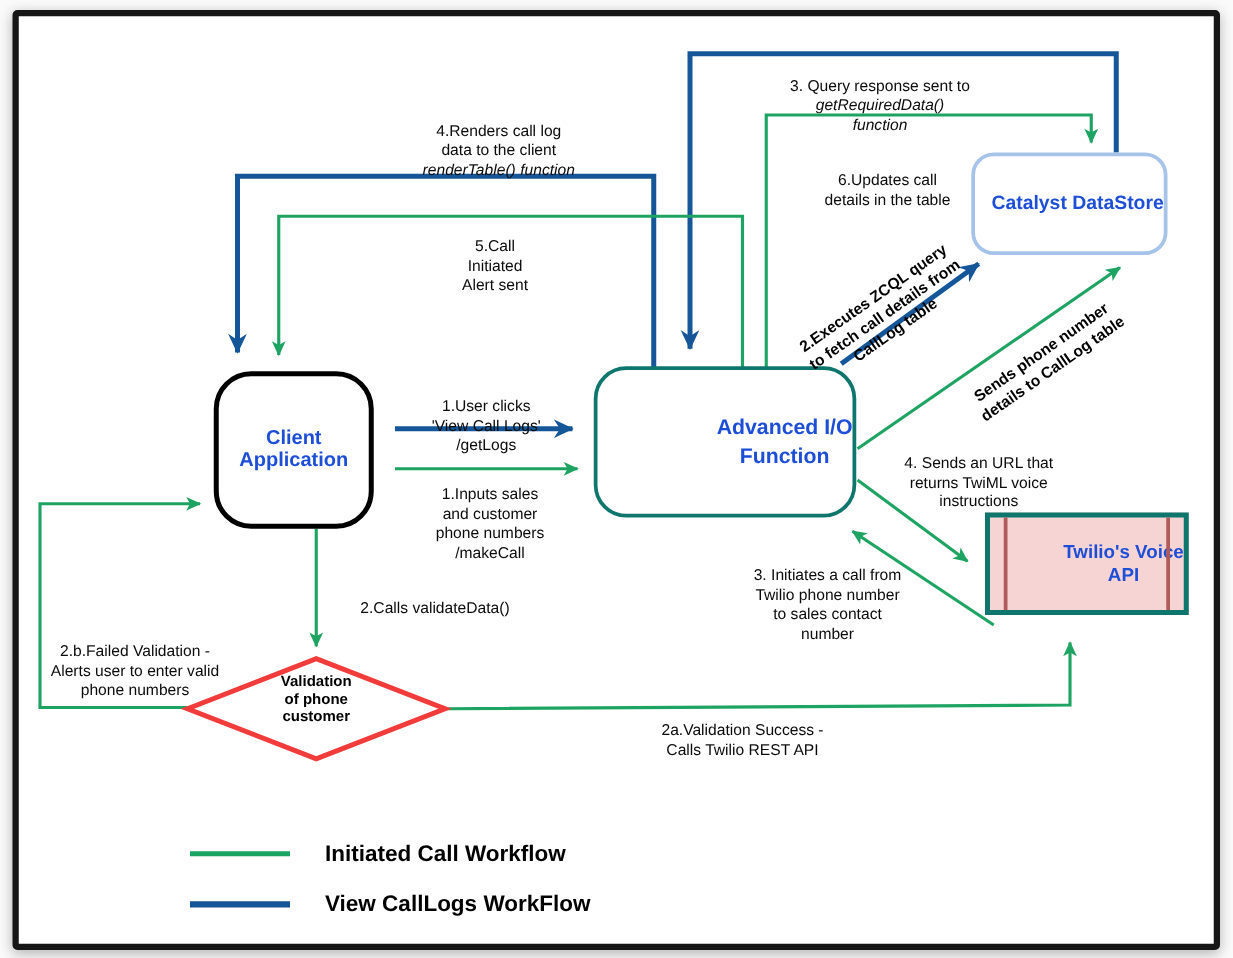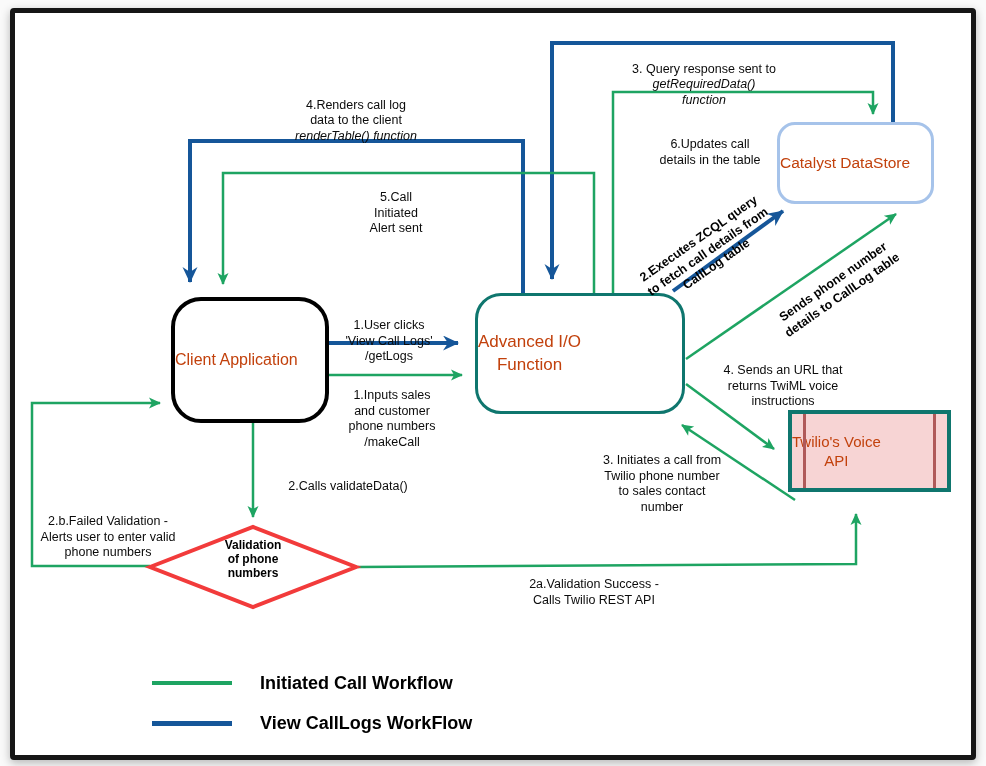--- a/index.html
+++ b/index.html
@@ -3,23 +3,23 @@
 <meta charset="utf-8">
 <style>
   html,body{margin:0;padding:0;background:#fafafa;}
   body{width:986px;height:766px;position:relative;overflow:hidden;
        font-family:"Liberation Sans","DejaVu Sans",sans-serif;}
   .frame{position:absolute;left:10px;top:8px;width:956px;height:742px;
          background:#ffffff;border:5px solid #161616;border-radius:4px;
          box-shadow:0 3px 10px rgba(0,0,0,.28);}
   .layer{position:absolute;left:0;top:0;width:986px;height:766px;}
   svg.layer{pointer-events:none;}
-  .node{position:absolute;display:flex;align-items:center;justify-content:flex-start;
-        text-align:center;font-weight:normal;color:#c2410c;white-space:pre-line;box-sizing:border-box;}
-  .node-client{left:171px;top:297px;width:158px;height:126px;border:4px solid #000;
+  .node{position:absolute;display:flex;align-items:center;justify-content:flex-end;
+        text-align:center;font-weight:bold;color:#1d4ed8;white-space:pre-line;box-sizing:border-box;}
+  .node-client{left:171px;top:297px;width:128px;height:126px;border:4px solid #000;
                border-radius:30px;background:#fff;font-size:16px;}
   .node-io{left:475px;top:293px;width:210px;height:121px;border:3px solid #0f766e;
            border-radius:26px;background:#fff;font-size:17px;line-height:1.35;}
   .node-ds{left:777px;top:122px;width:157px;height:82px;border:3px solid #A6C3EA;
            border-radius:18px;background:#fff;font-size:15.5px;}
   .node-twilio{left:788px;top:410px;width:163px;height:82px;border:4px solid #0f766e;
                background:#F7D4D4;font-size:15px;line-height:1.3;}
   .tw-bar{position:absolute;top:0;bottom:0;width:3px;background:#B05A5A;}
   .tw-bar.l{left:11px;} .tw-bar.r{right:11px;}
   .dtext{position:absolute;left:193px;top:538px;width:120px;text-align:center;
@@ -79,23 +79,23 @@
 
   <div class="node node-twilio">
     <span class="tw-bar l"></span>
     <span>Twilio's Voice
 API</span>
     <span class="tw-bar r"></span>
   </div>
 
   <div class="dtext">Validation
 of phone
-numbers</div>
+customer</div>
 
-  <div class="lbl" style="left:356px;top:82px;">
+  <div class="lbl" style="left:399px;top:82px;">
     <span>4.Renders call log
 data to the client</span>
     <span class="it">renderTable() function</span>
   </div>
   <div class="lbl" style="left:396px;top:178px;margin-top:12px;">5.Call
 Initiated
 Alert sent</div>
   <div class="lbl" style="left:704px;top:46px;">
     <span>3. Query response sent to</span>
     <span class="it">getRequiredData()

